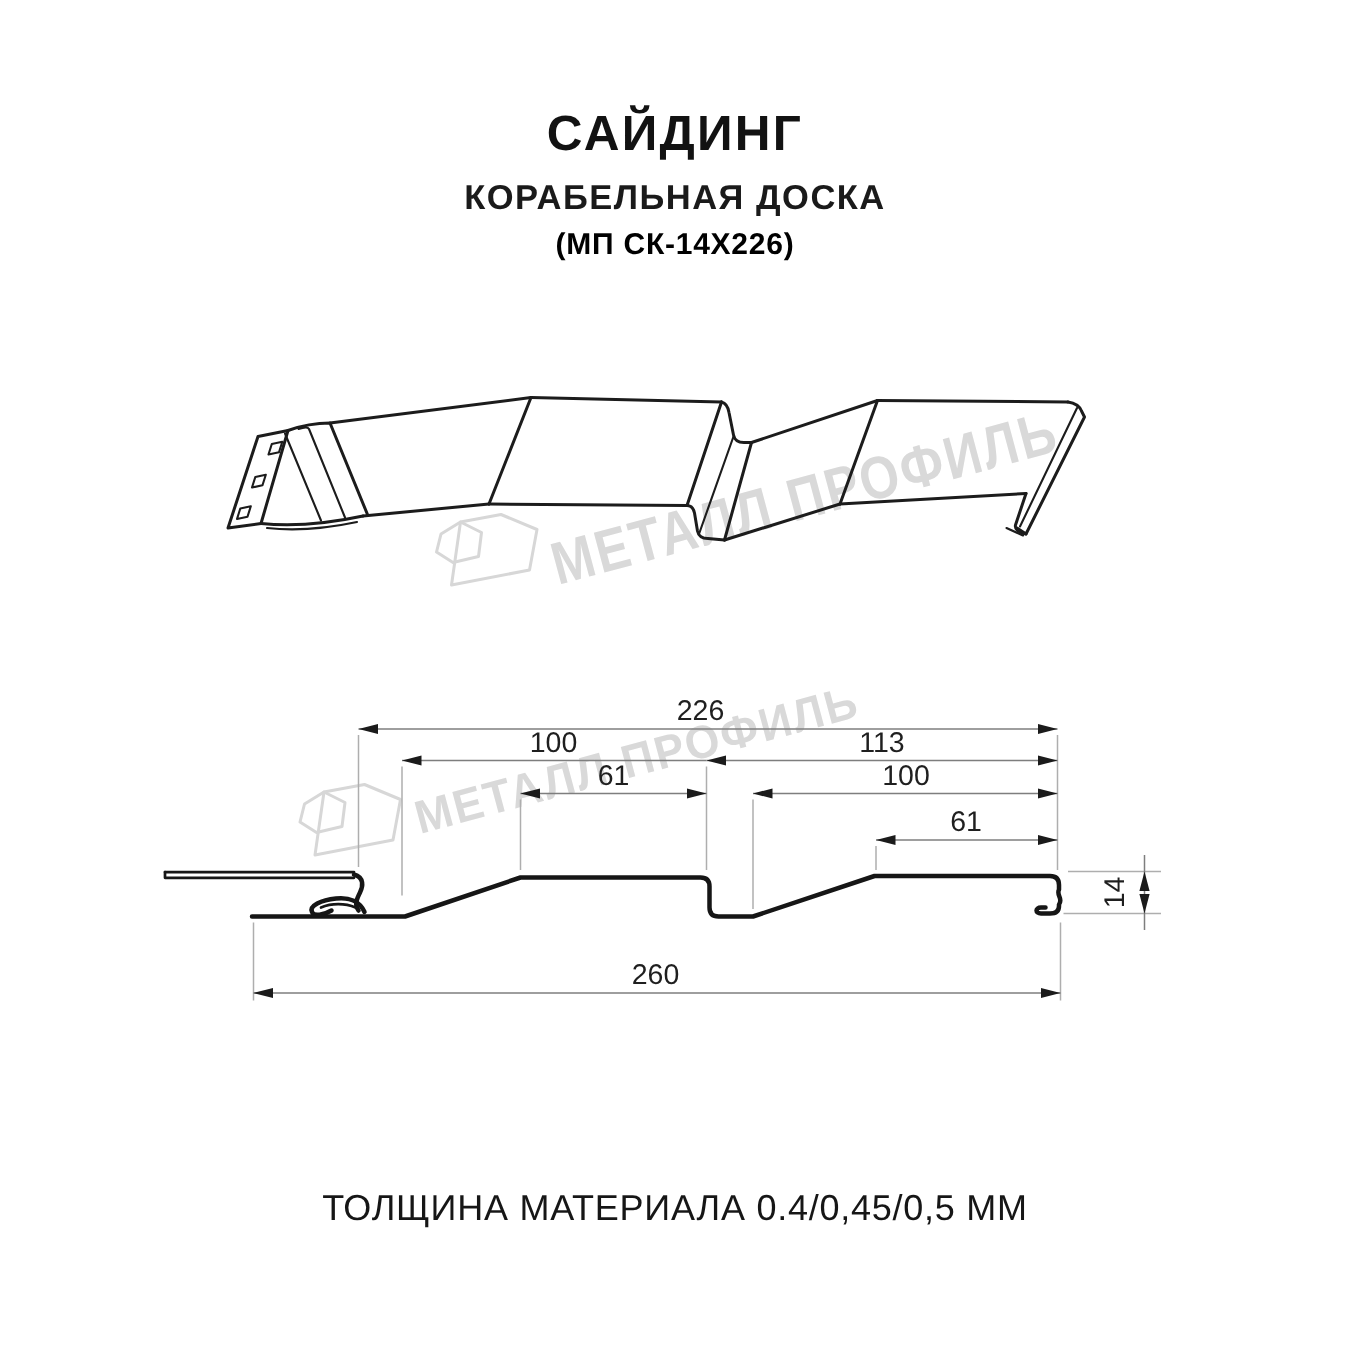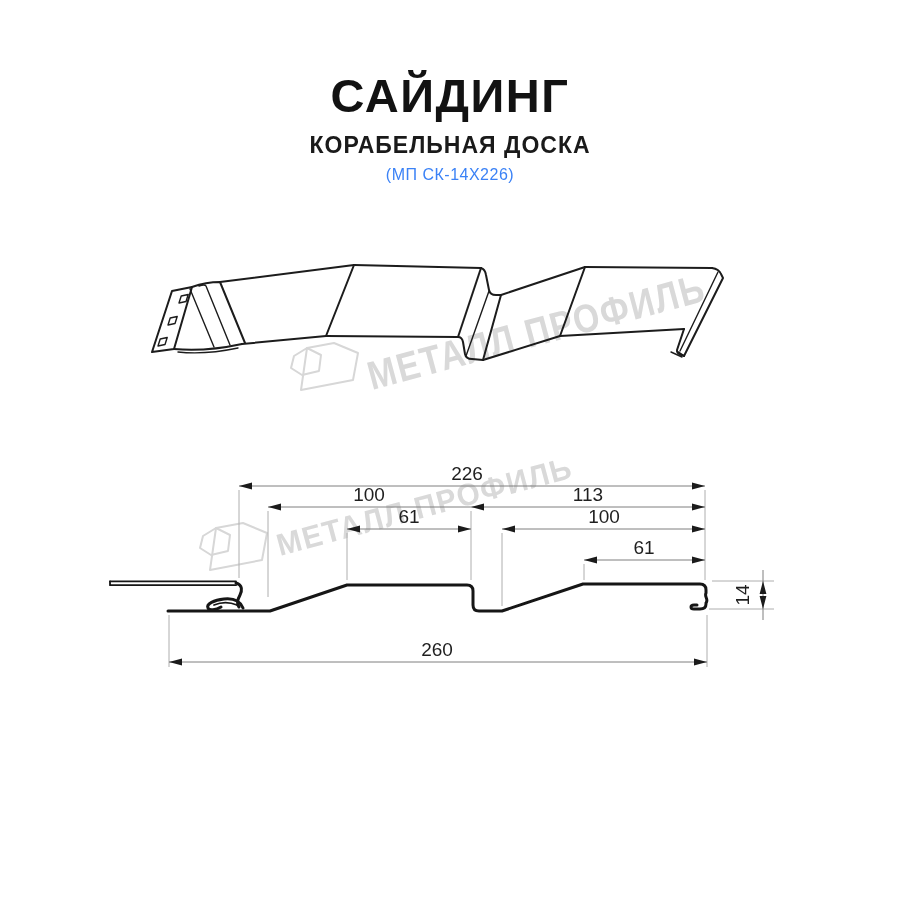--- a/index.html
+++ b/index.html
@@ -1,21 +1,21 @@
 <!DOCTYPE html>
 <html><head>
 <meta charset="utf-8">
 <style>
   html,body{margin:0;padding:0;background:#ffffff;}
   .page{position:relative;width:900px;height:900px;background:#ffffff;overflow:hidden;
         font-family:"Liberation Sans", sans-serif;color:#1a1a1a;}
   .header{position:absolute;top:72px;left:0;width:900px;text-align:center;}
-  .title{font-size:47px;font-weight:800;letter-spacing:1.5px;line-height:1;color:#121212;}
+  .title{font-size:33px;font-weight:800;letter-spacing:1.5px;line-height:1;color:#121212;}
   .subtitle{margin-top:13px;font-size:23px;font-weight:600;letter-spacing:1px;color:#1a1a1a;text-align:center;}
-  .model{margin-top:7px;font-size:16px;font-weight:400;letter-spacing:0.5px;color:#3b82f6;}
+  .model{margin-top:7px;font-size:20px;font-weight:700;letter-spacing:0.5px;color:#000000;}
   .footer{position:absolute;top:792px;left:0;width:900px;text-align:center;
           font-size:24px;font-weight:500;letter-spacing:0.5px;color:#161616;}
   svg{position:absolute;top:0;left:0;}
   .wm-text{font-family:"Liberation Sans",sans-serif;font-weight:bold;fill:#d9d9d9;}
   .outline{fill:none;stroke:#1c1c1c;stroke-width:2;stroke-linecap:round;stroke-linejoin:round;}
   .outline-thin{fill:none;stroke:#1c1c1c;stroke-width:1.4;stroke-linecap:round;stroke-linejoin:round;}
   .sec{fill:none;stroke:#161616;stroke-width:3;stroke-linecap:round;stroke-linejoin:round;}
   .sec-thin{fill:none;stroke:#161616;stroke-width:1.8;stroke-linecap:round;}
   .ext{stroke:#aeaeae;stroke-width:1;fill:none;}
   .dim{stroke:#7e7e7e;stroke-width:1;fill:none;}
@@ -131,14 +131,15 @@
       <text class="dimtxt" x="369" y="501" text-anchor="middle">100</text>
       <text class="dimtxt" x="409" y="523" text-anchor="middle">61</text>
       <text class="dimtxt" x="588" y="501" text-anchor="middle">113</text>
       <text class="dimtxt" x="604" y="523" text-anchor="middle">100</text>
       <text class="dimtxt" x="644" y="554" text-anchor="middle">61</text>
       <text class="dimtxt" x="437" y="656" text-anchor="middle">260</text>
       <text class="dimtxt" transform="translate(749,595) rotate(-90)" text-anchor="middle">14</text>
     </g>
   </svg>
 
+  <div class="footer">ТОЛЩИНА МАТЕРИАЛА 0.4/0,45/0,5 ММ</div>
 
 </div>
 
 </body></html>

